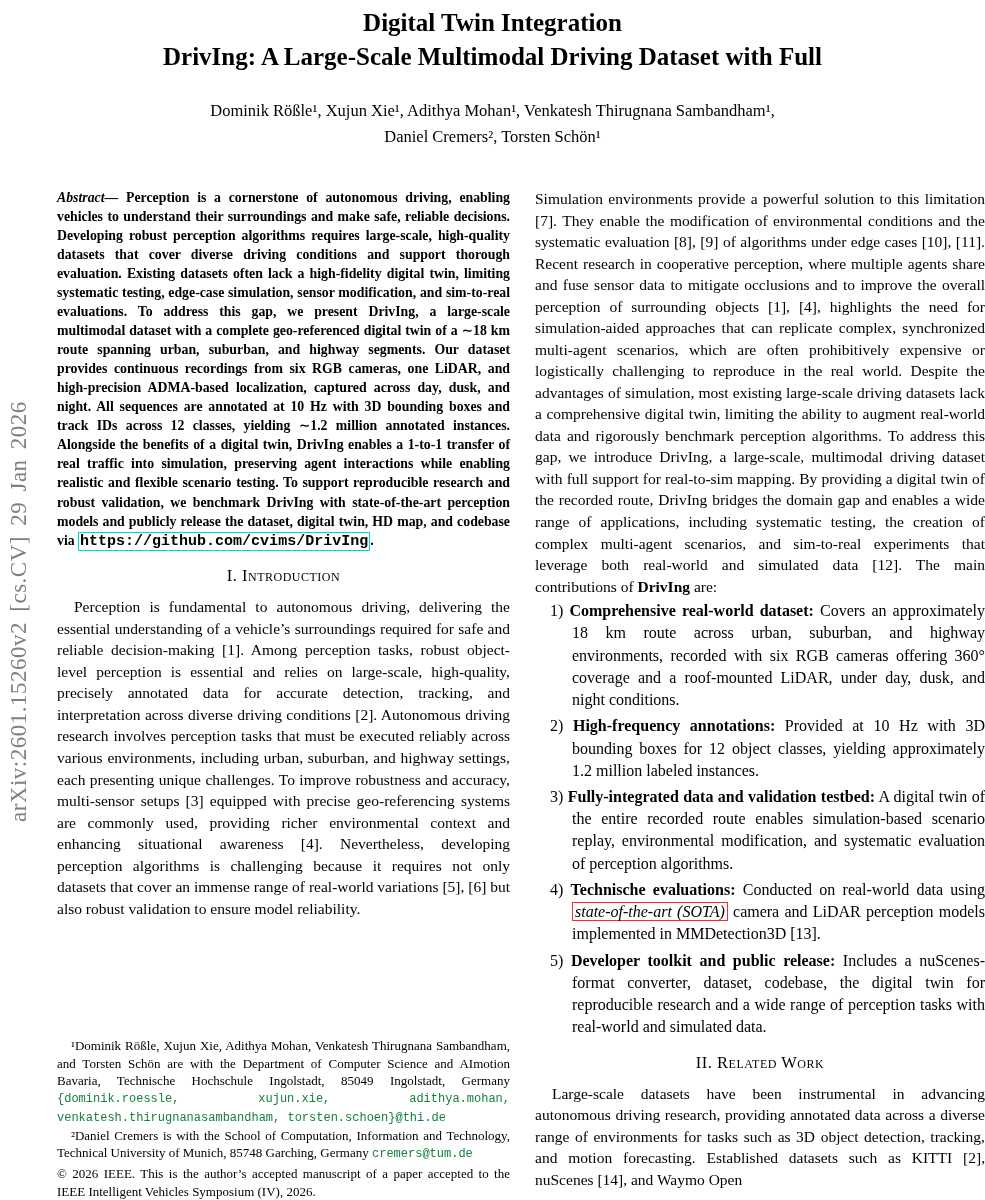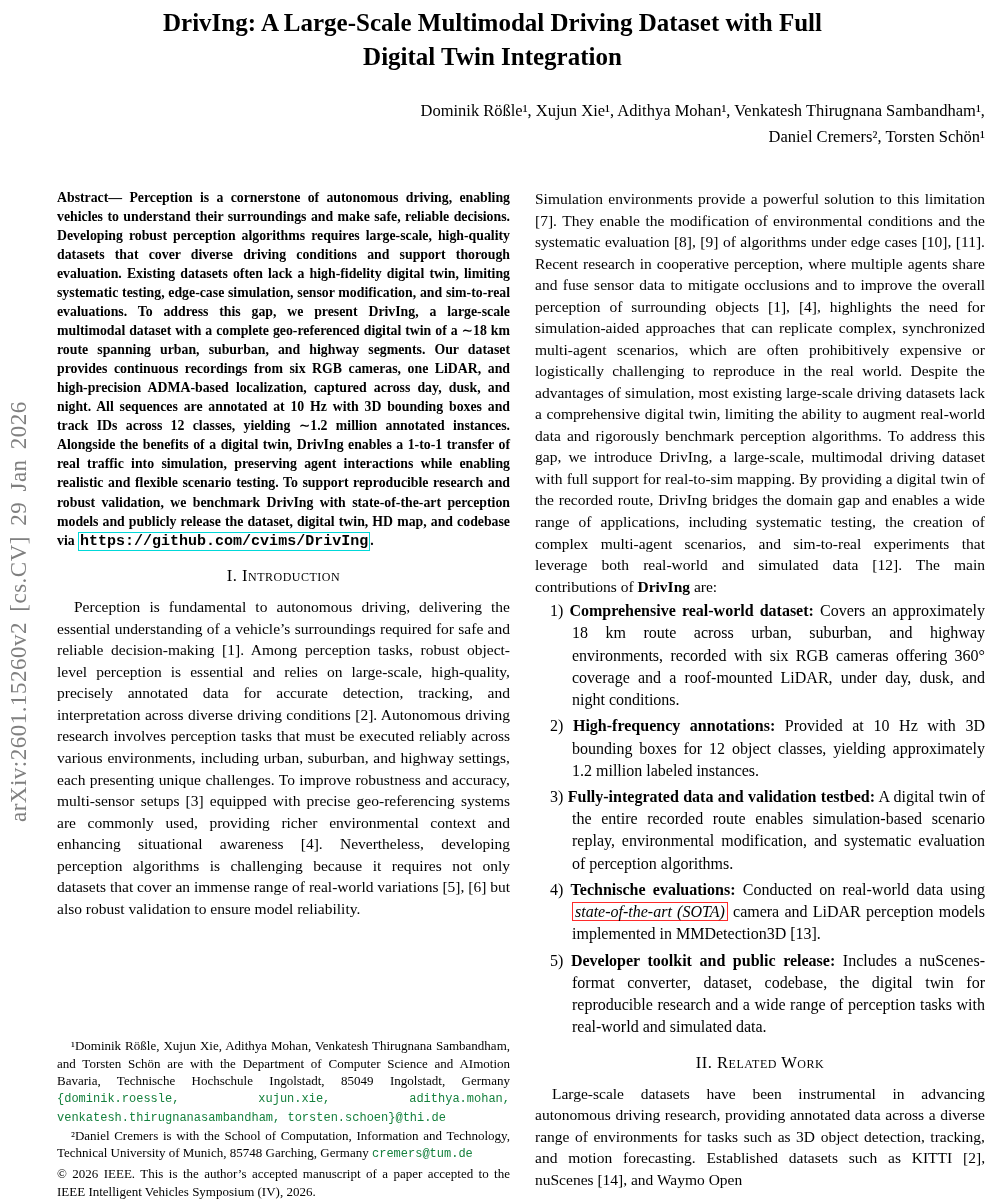--- a/index.html
+++ b/index.html
@@ -14,30 +14,30 @@
   
   .arxiv-watermark {
     position:absolute; left:6px; top:272px; height:680px; width:34px;
     writing-mode:vertical-rl; transform:rotate(180deg);
     font-size:23px; color:#7f7f7f; white-space:nowrap;
     text-align:center; letter-spacing:0.5px; word-spacing:4px;
   }
 
   .title-block { text-align:center; padding-top:6px; }
   .paper-title { font-size:25px; font-weight:bold; line-height:1.36; }
-  .authors { margin-top:24px; font-size:16.5px; line-height:1.55; text-align:right; }
+  .authors { margin-top:24px; font-size:16.5px; line-height:1.55; text-align:center; }
 
   .content { position:absolute; top:188px; left:57px; width:928px; display:flex; gap:25px; }
   .col-left { width:453px; display:flex; flex-direction:column; height:1012px; }
   .col-right { width:450px; }
 
   .abstract {
     font-size:13.8px; font-weight:bold; line-height:1.38; text-align:justify;
   }
-  .abstract-label { }
+  .abstract-label { font-style:italic; }
   .mono { font-family:"Liberation Mono","DejaVu Sans Mono",monospace; }
   .link-box {
     border:1.5px solid #00d8d8; padding:0 1px;
     font-size:15px; font-weight:bold;
   }
   .cite-box {
     border:1.5px solid #ff2a2a; padding:0 2px;font-style:italic;
   }
 
   .section-heading {
@@ -61,22 +61,22 @@
 </style>
 </head>
 <body>
 
 <div class="page">
 
   <div class="arxiv-watermark">arXiv:2601.15260v2 [cs.CV] 29 Jan 2026</div>
 
   <div class="title-block">
     <div class="paper-title">
+      <div>Digital Twin Integration</div>
       <div>DrivIng: A Large-Scale Multimodal Driving Dataset with Full</div>
-      <div>Digital Twin Integration</div>
     </div>
     <div class="authors">
       <div>Dominik Rößle¹, Xujun Xie¹, Adithya Mohan¹, Venkatesh Thirugnana Sambandham¹,</div>
       <div>Daniel Cremers², Torsten Schön¹</div>
     </div>
   </div>
 
   <div class="content">
 
     <div class="col-left">

